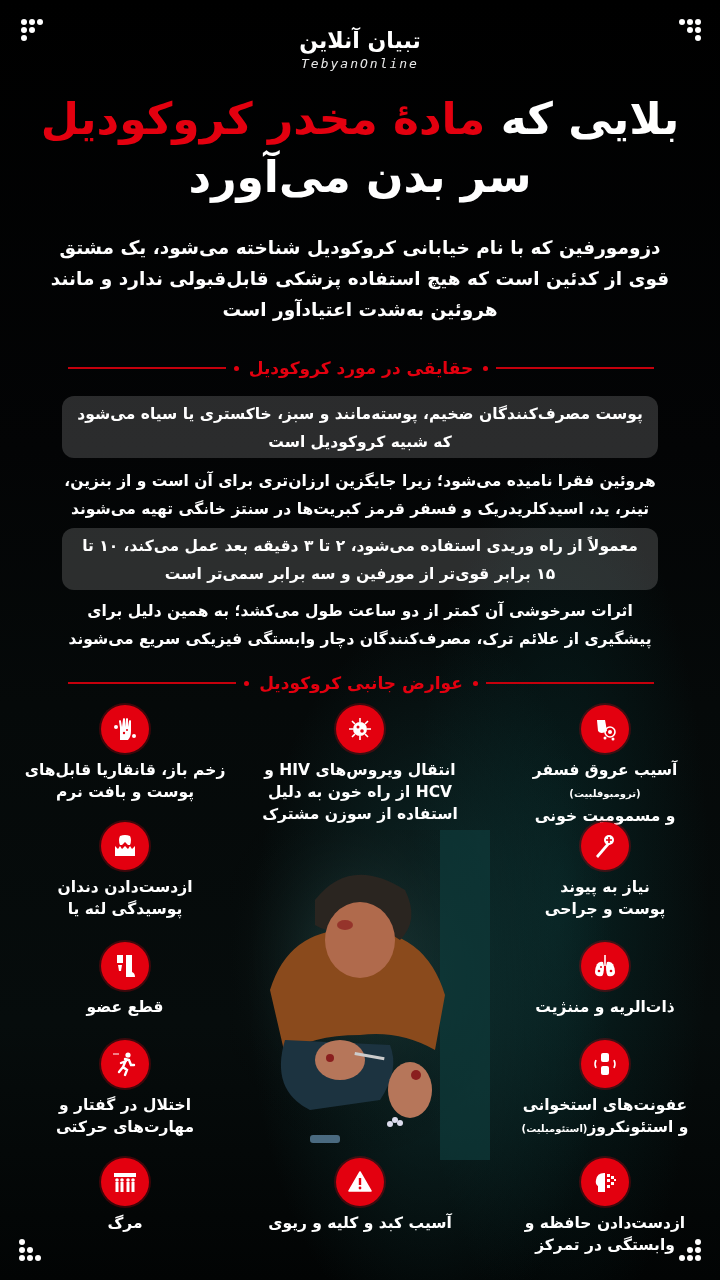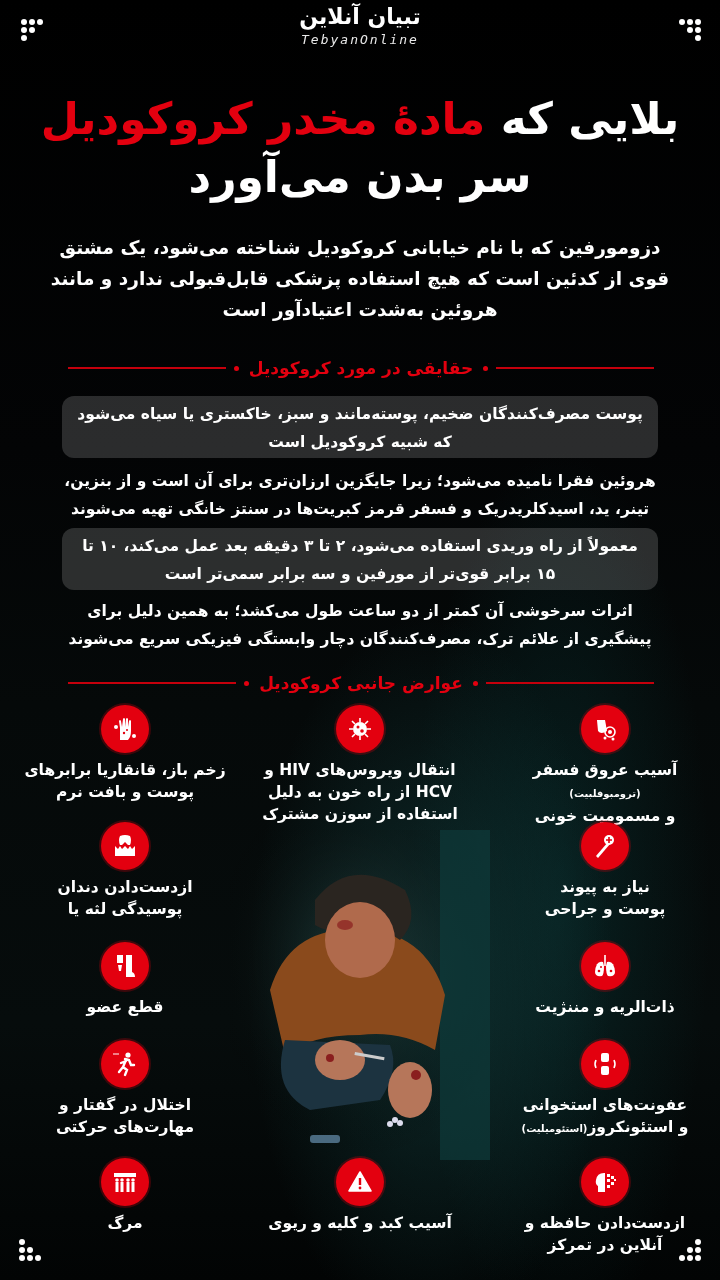--- a/index.html
+++ b/index.html
@@ -20,21 +20,21 @@
   }
   
   .corner { position: absolute; width: 26px; height: 26px; }
   .corner .d { position: absolute; width: 6px; height: 6px; background: #fff; border-radius: 50%; }
   .c-tl { left: 18px; top: 16px; }
   .c-tr { right: 18px; top: 16px; }
   .c-bl { left: 16px; bottom: 18px; }
   .c-br { right: 18px; bottom: 18px; }
 
   
-  .logo { position: absolute; top: 4px; left: 0; width: 720px; text-align: center; }
+  .logo { position: absolute; top: 28px; left: 0; width: 720px; text-align: center; }
   .logo-fa { font-family: "DejaVu Sans", sans-serif; font-weight: bold; font-size: 22px; letter-spacing: 0; direction: rtl; line-height: 26px; }
   .logo-en { font-family: "DejaVu Sans Mono", monospace; font-size: 13px; letter-spacing: 2px; color: #e8e8e8; margin-top: 2px; font-style: italic; }
 
   .title { position: absolute; top: 90px; left: 0; width: 720px; text-align: center; direction: rtl; font-weight: bold; font-family: "DejaVu Sans", sans-serif; }
   .title-line1 { font-size: 44px; line-height: 58px; }
   .title-line2 { font-size: 44px; line-height: 58px; }
   .red { color: #e3000f; }
 
   .intro { position: absolute; top: 232px; left: 50px; width: 620px; text-align: center; direction: rtl; font-weight: bold; font-size: 18.5px; line-height: 31px; }
 
@@ -232,21 +232,21 @@
           <path d="M7 24 V18 Q4 16 5 12 Q6 5 13 5 L14 5 L14 24 Z" fill="#fff"></path>
           <rect x="16" y="6" width="3" height="3" fill="#fff"></rect>
           <rect x="20" y="8" width="3" height="3" fill="#fff"></rect>
           <rect x="16" y="11" width="3" height="3" fill="#fff"></rect>
           <rect x="20" y="14" width="3" height="3" fill="#fff"></rect>
           <rect x="16" y="17" width="3" height="3" fill="#fff"></rect>
           <rect x="23" y="11" width="2" height="2" fill="#fff"></rect>
         </svg>
     </div>
     <div class="txt">ازدست‌دادن حافظه و</div>
-    <div class="txt">آنلاین در تمرکز</div>
+    <div class="txt">وابستگی در تمرکز</div>
   </div>
 
   <div class="eff col-m" style="top:705px">
     <div class="icon">
       <svg viewBox="0 0 28 28">
           <circle cx="14" cy="14" r="7" fill="#fff"></circle>
           <g stroke="#fff" stroke-width="1.6">
             <path d="M14 3 V7 M14 21 V25 M3 14 H7 M21 14 H25 M6 6 L9 9 M19 19 L22 22 M22 6 L19 9 M6 22 L9 19"></path>
           </g>
           <circle cx="12" cy="12" r="1.5" fill="#e3000f"></circle>
@@ -272,21 +272,21 @@
   <div class="eff col-l" style="top:705px">
     <div class="icon">
       <svg viewBox="0 0 28 28">
           <path d="M9 25 V13 L8 6 Q9 4 10 6 L11 12 L12 4 Q13 2 14 4 L14 12 L15 4 Q16 2 17 4 L17 12 L18 6 Q19 4 20 6 L20 16 Q20 22 17 25 Z" fill="#fff"></path>
           <circle cx="5" cy="12" r="2" fill="#fff"></circle>
           <circle cx="23" cy="21" r="2" fill="#fff"></circle>
           <circle cx="13" cy="18" r="1.2" fill="#e3000f"></circle>
           <circle cx="16" cy="15" r="1" fill="#e3000f"></circle>
         </svg>
     </div>
-    <div class="txt">زخم باز، قانقاریا برابر‌های</div>
+    <div class="txt">زخم باز، قانقاریا قابل‌های</div>
     <div class="txt">پوست و بافت نرم</div>
   </div>
 
   <div class="eff col-l" style="top:822px">
     <div class="icon">
       <svg viewBox="0 0 28 28">
           <path d="M4 14 V24 H24 V14 L21 17 L19 14 L17 17 L14 14 L11 17 L9 14 L7 17 Z" fill="#fff"></path>
           <path d="M9 4 Q14 2 19 4 Q21 8 19 13 L17 13 L14 10 L11 13 L9 13 Q7 8 9 4 Z" fill="#fff"></path>
         </svg>
     </div>

